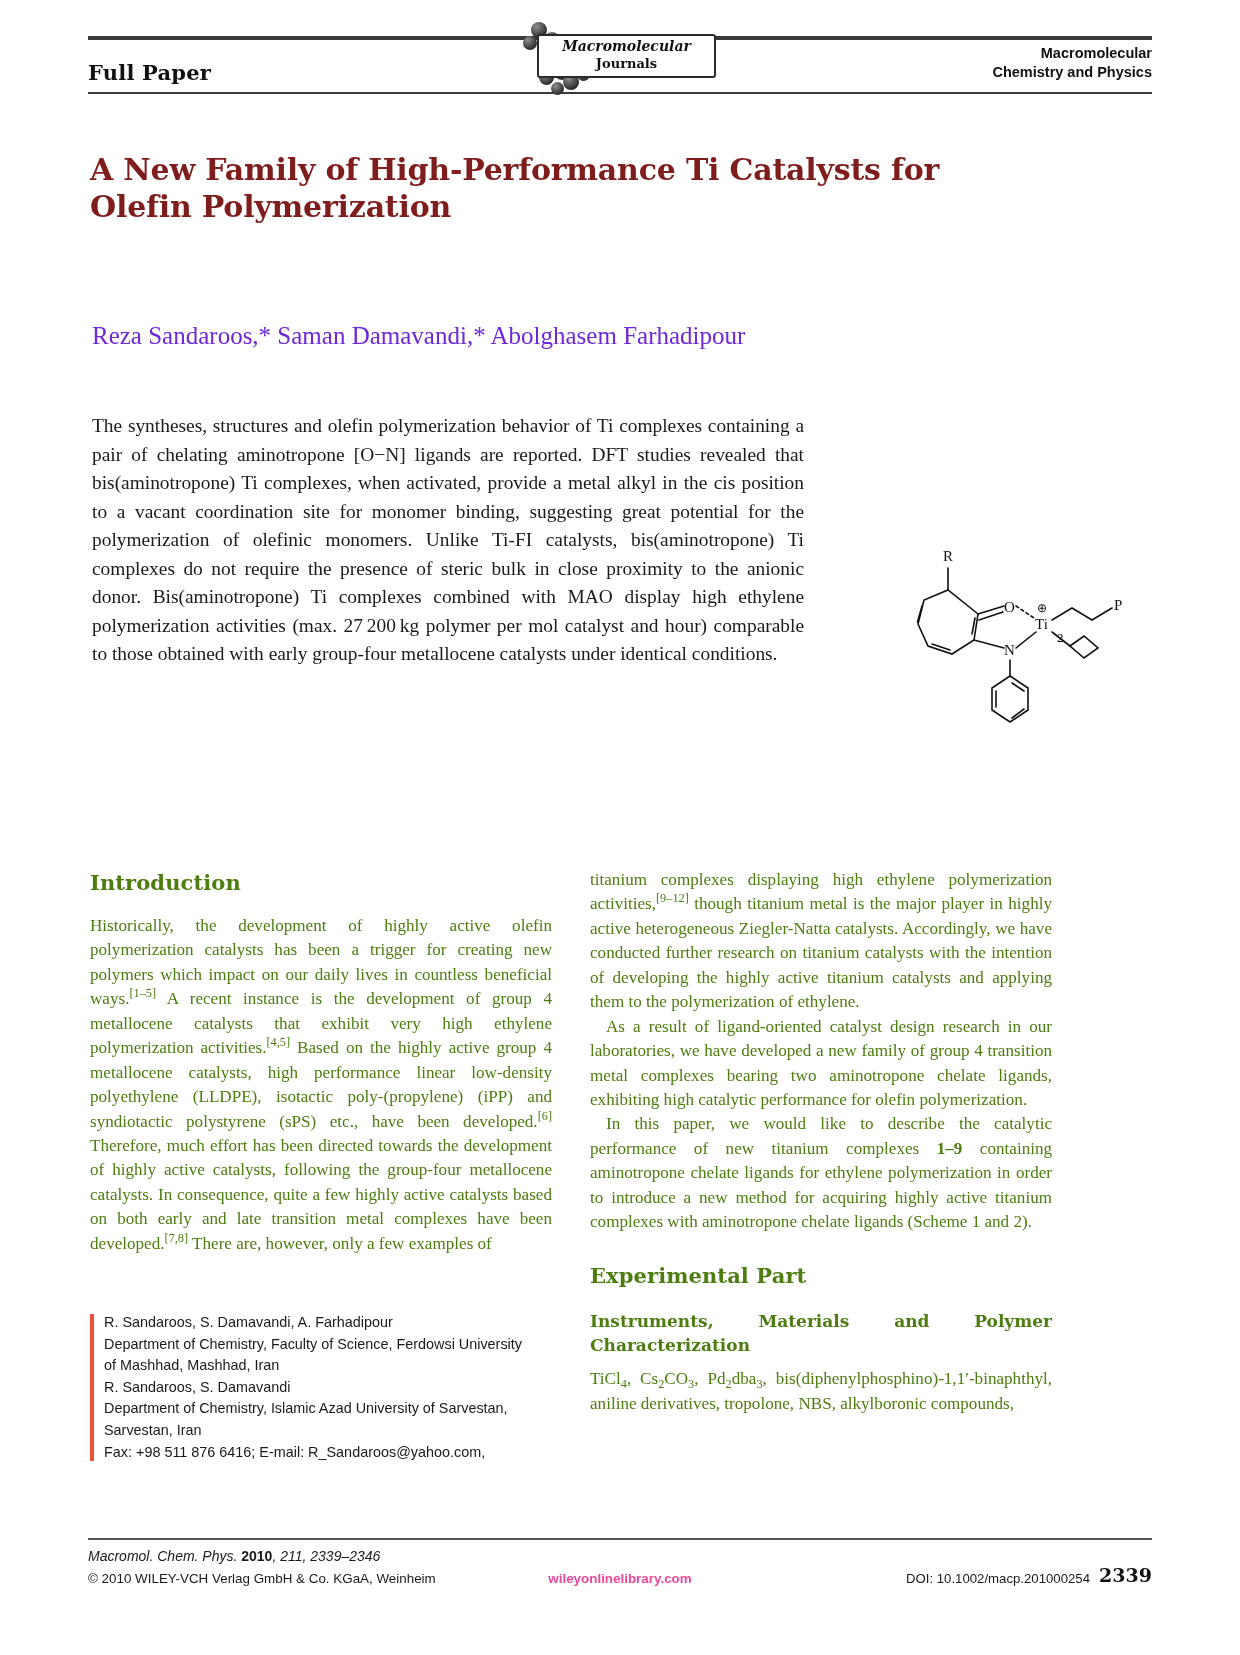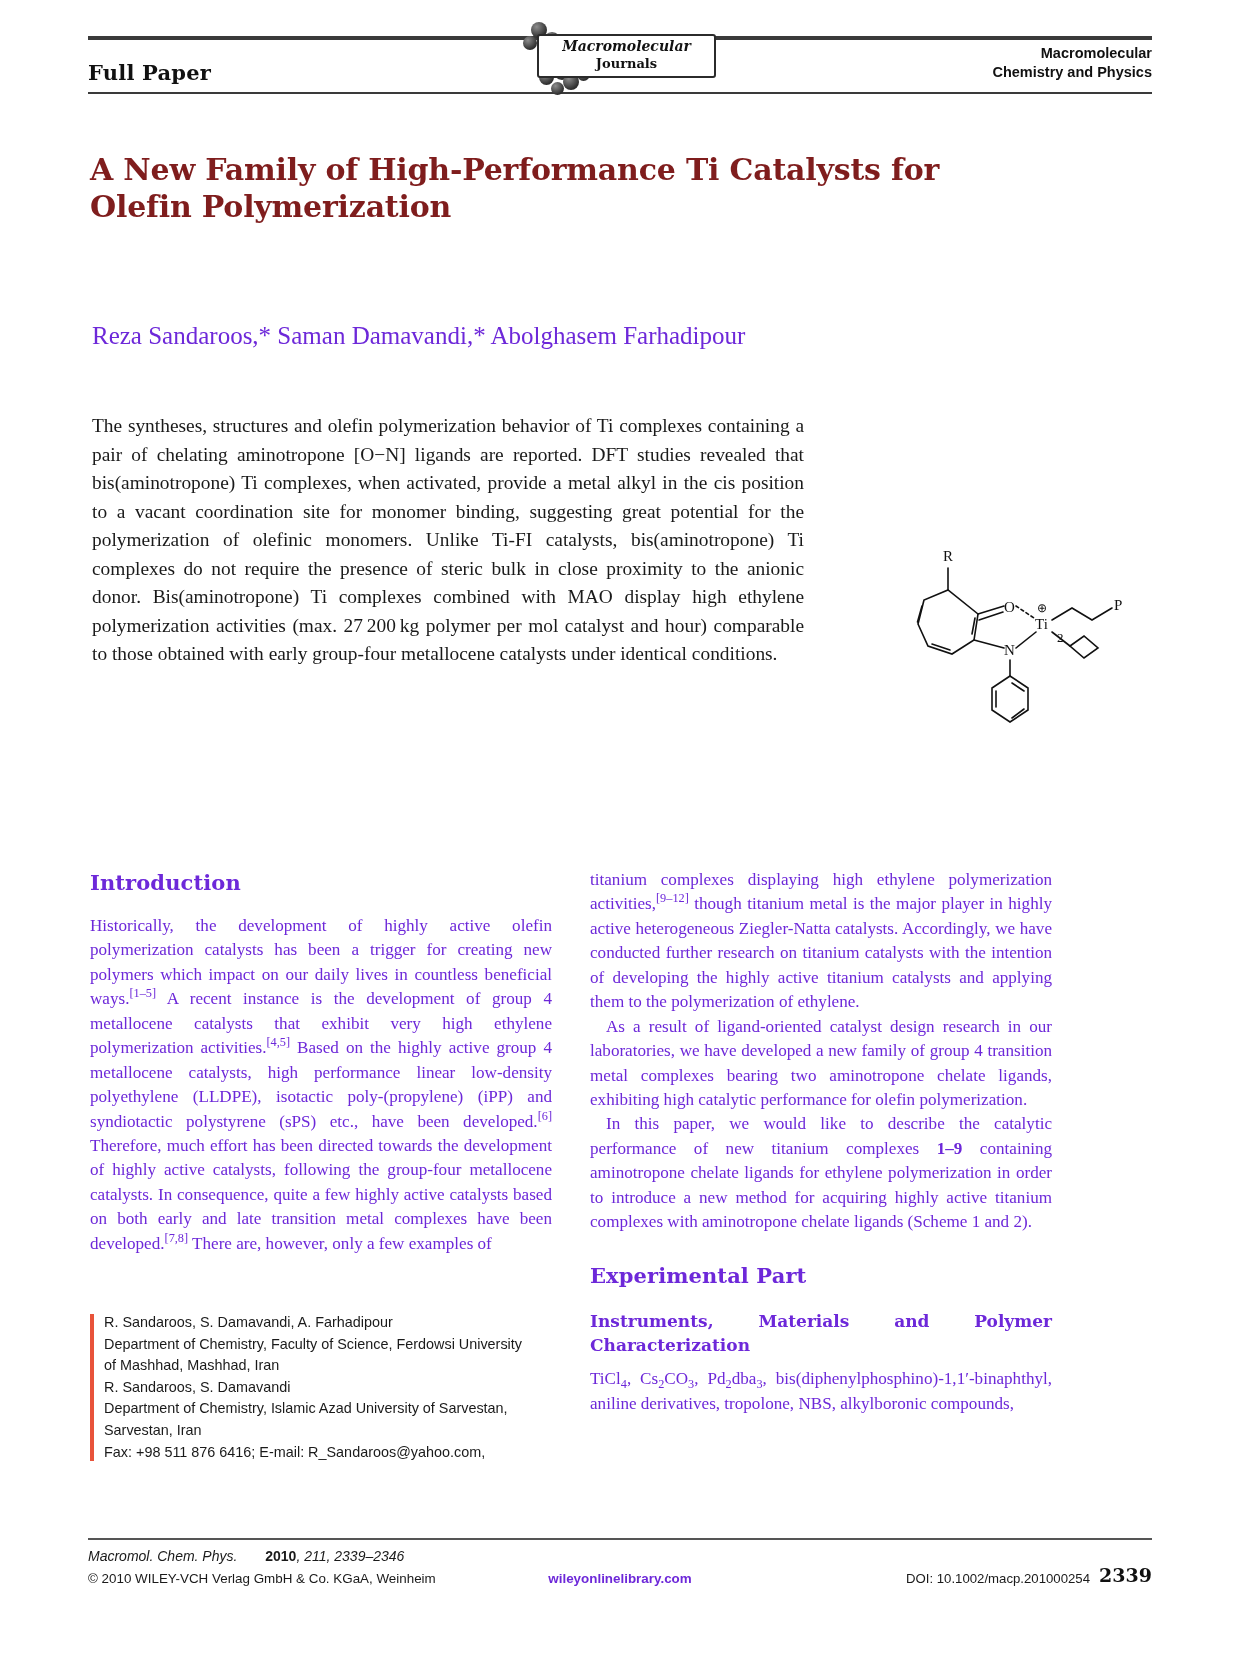--- a/index.html
+++ b/index.html
@@ -158,21 +158,21 @@
   }
 
   
   .col {
     position: absolute;
     top: 868px;
     width: 462px;
     font-size: 17.1px;
     line-height: 1.43;
     text-align: justify;
-    color: #6d28d9;
+    color: #4d7c0f;
   }
   .col-left { left: 90px; }
   .col-right { left: 590px; }
   .col h2 {
     font-family: "DejaVu Serif", serif;
     font-size: 21px;
     font-weight: bold;
     margin: 0 0 16px 0;
     letter-spacing: 0.1px;
   }
@@ -228,38 +228,38 @@
   }
   .footer-line1 {
     position: absolute;
     left: 0;
     top: 10px;
     font-family: "Liberation Sans", sans-serif;
     font-size: 14px;
     font-style: italic;
     color: #1a1a1a;
   }
-  .footer-line1 b { font-style: normal; margin-left: 24px; }
+  .footer-line1 b { font-style: normal; }
   .footer-line2 {
     position: absolute;
     left: 0;
     top: 33px;
     font-family: "Liberation Sans", sans-serif;
     font-size: 13.4px;
     color: #1a1a1a;
   }
   .footer-center {
     position: absolute;
     left: 50%;
     transform: translateX(-50%);
     top: 33px;
     font-family: "Liberation Sans", sans-serif;
     font-size: 13.4px;
     font-weight: bold;
-    color: #6d28d9;
+    color: #ec4899;
   }
   .footer-doi {
     position: absolute;
     right: 62px;
     top: 33px;
     font-family: Liberation Sans, sans-serif;
     font-size: 13.2px;
     color: #1a1a1a;
   }
   .footer-page {

